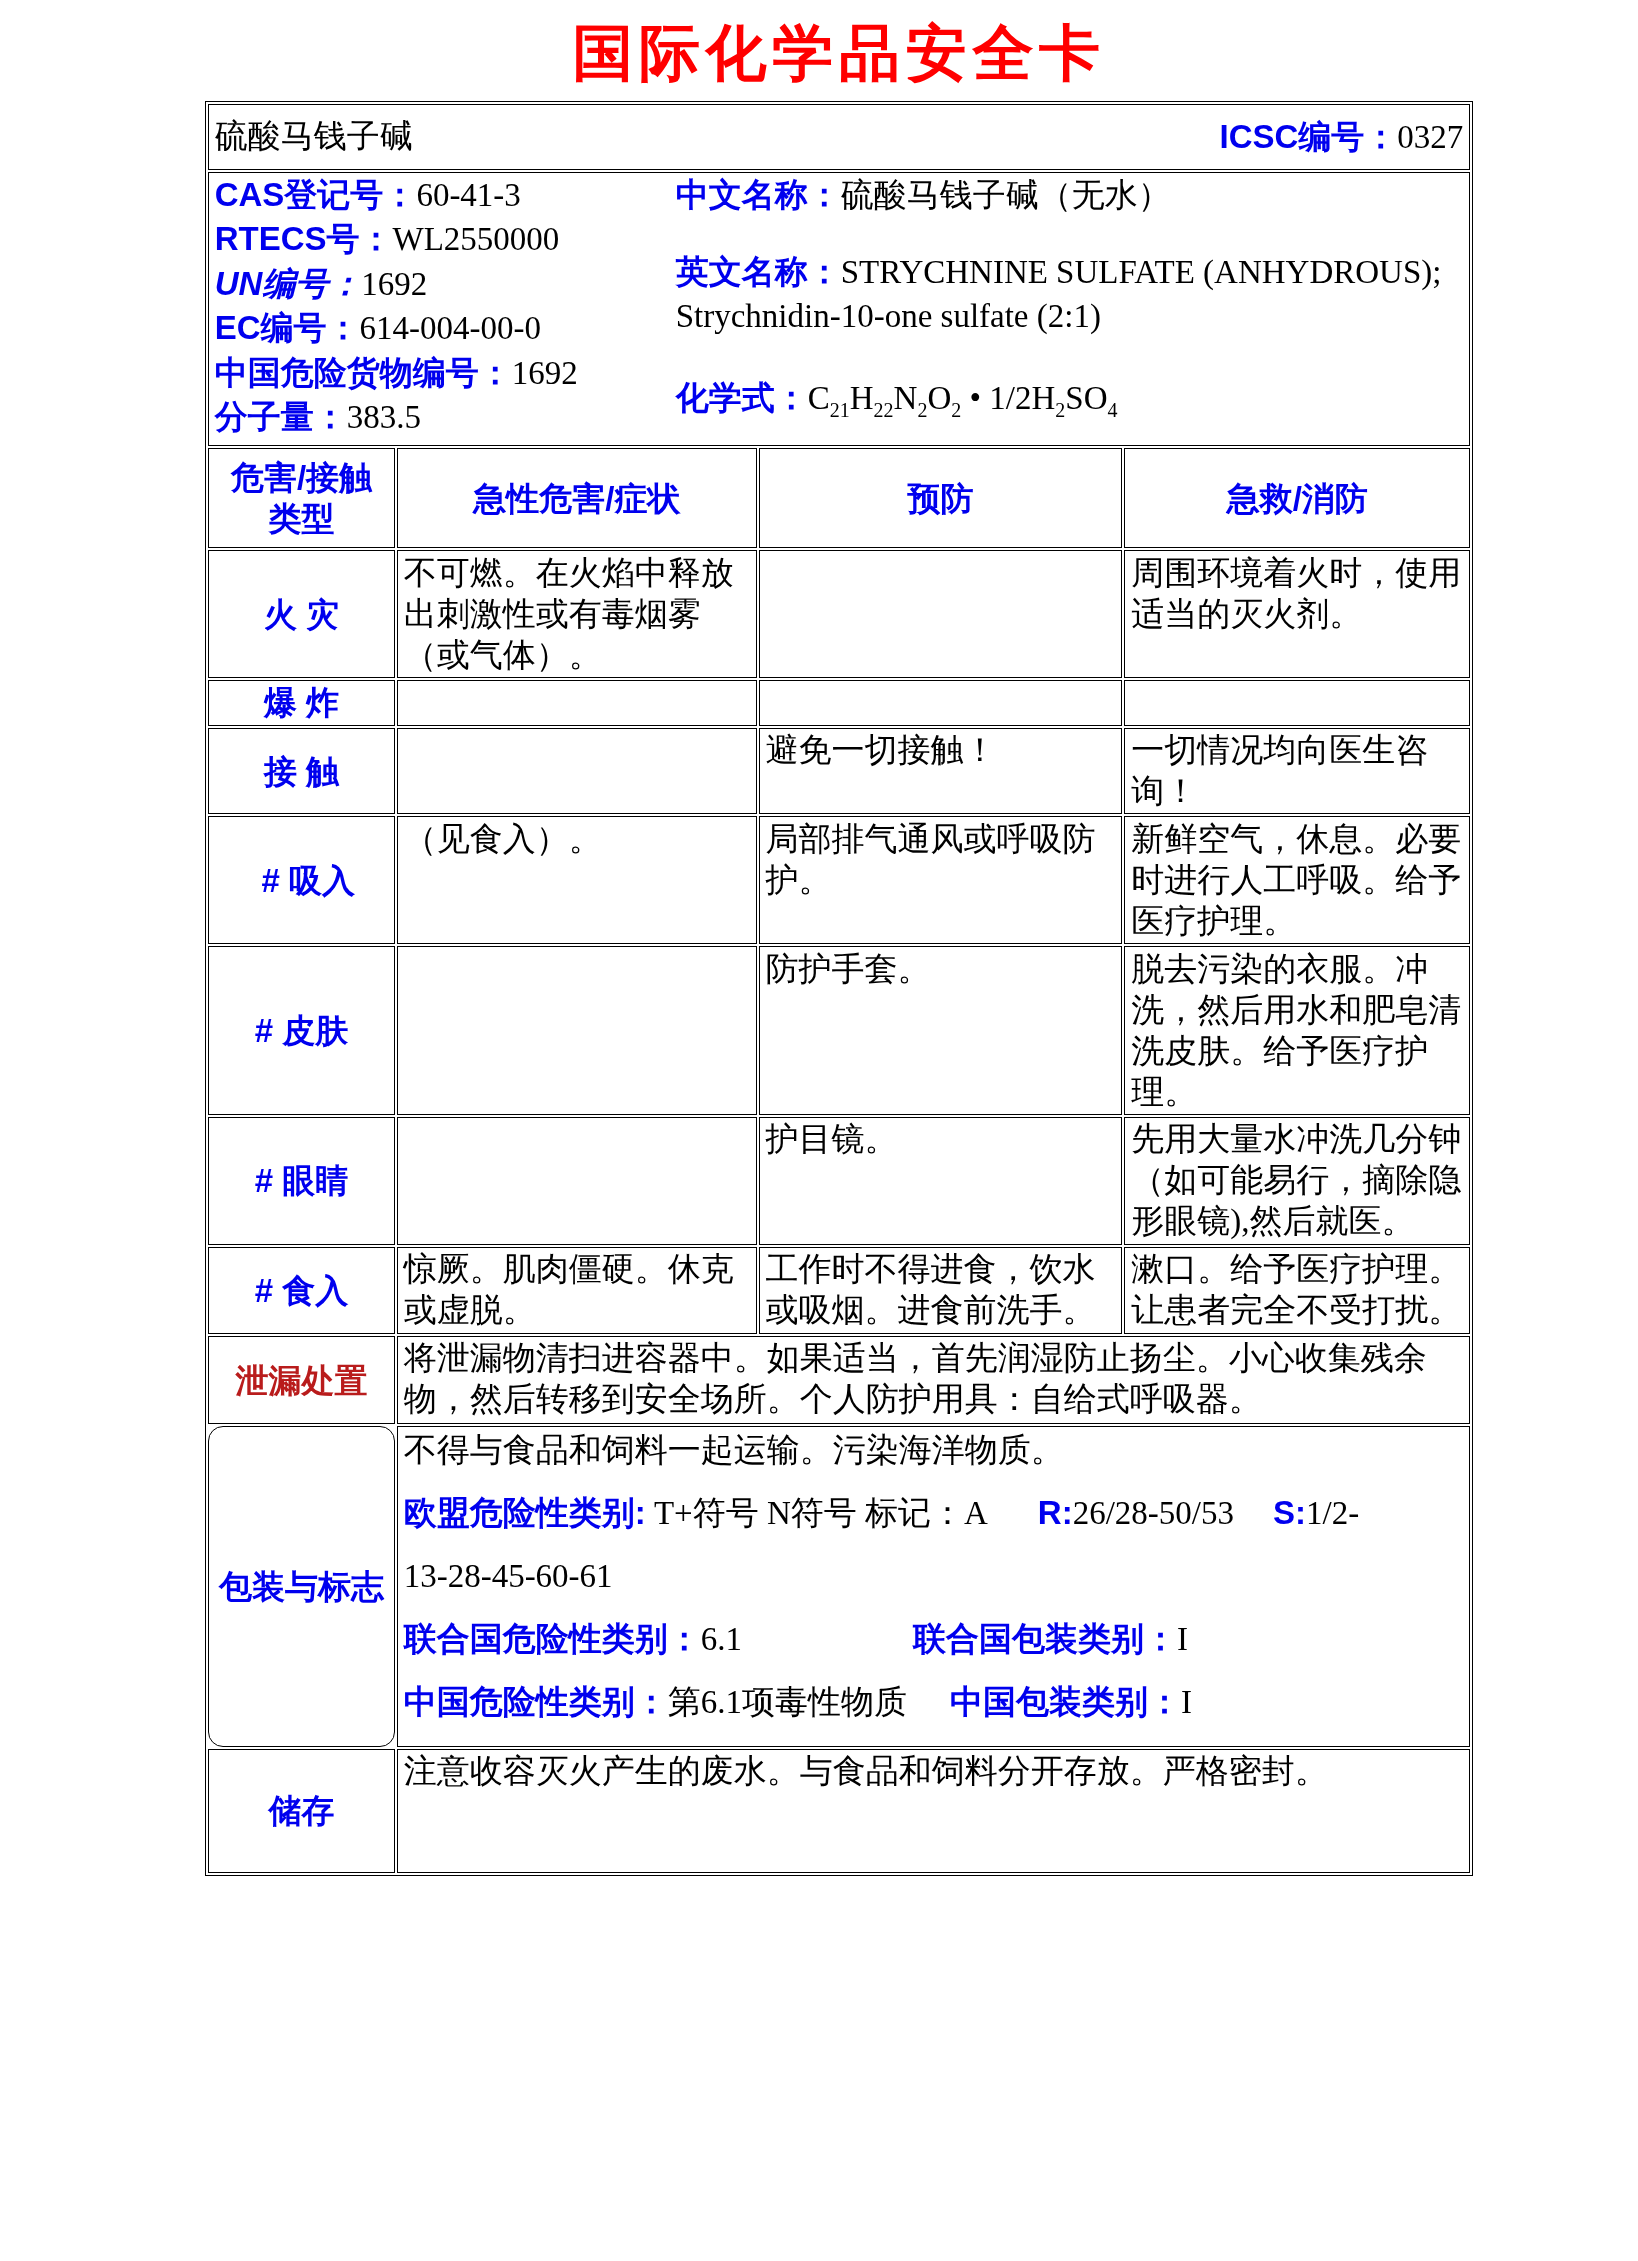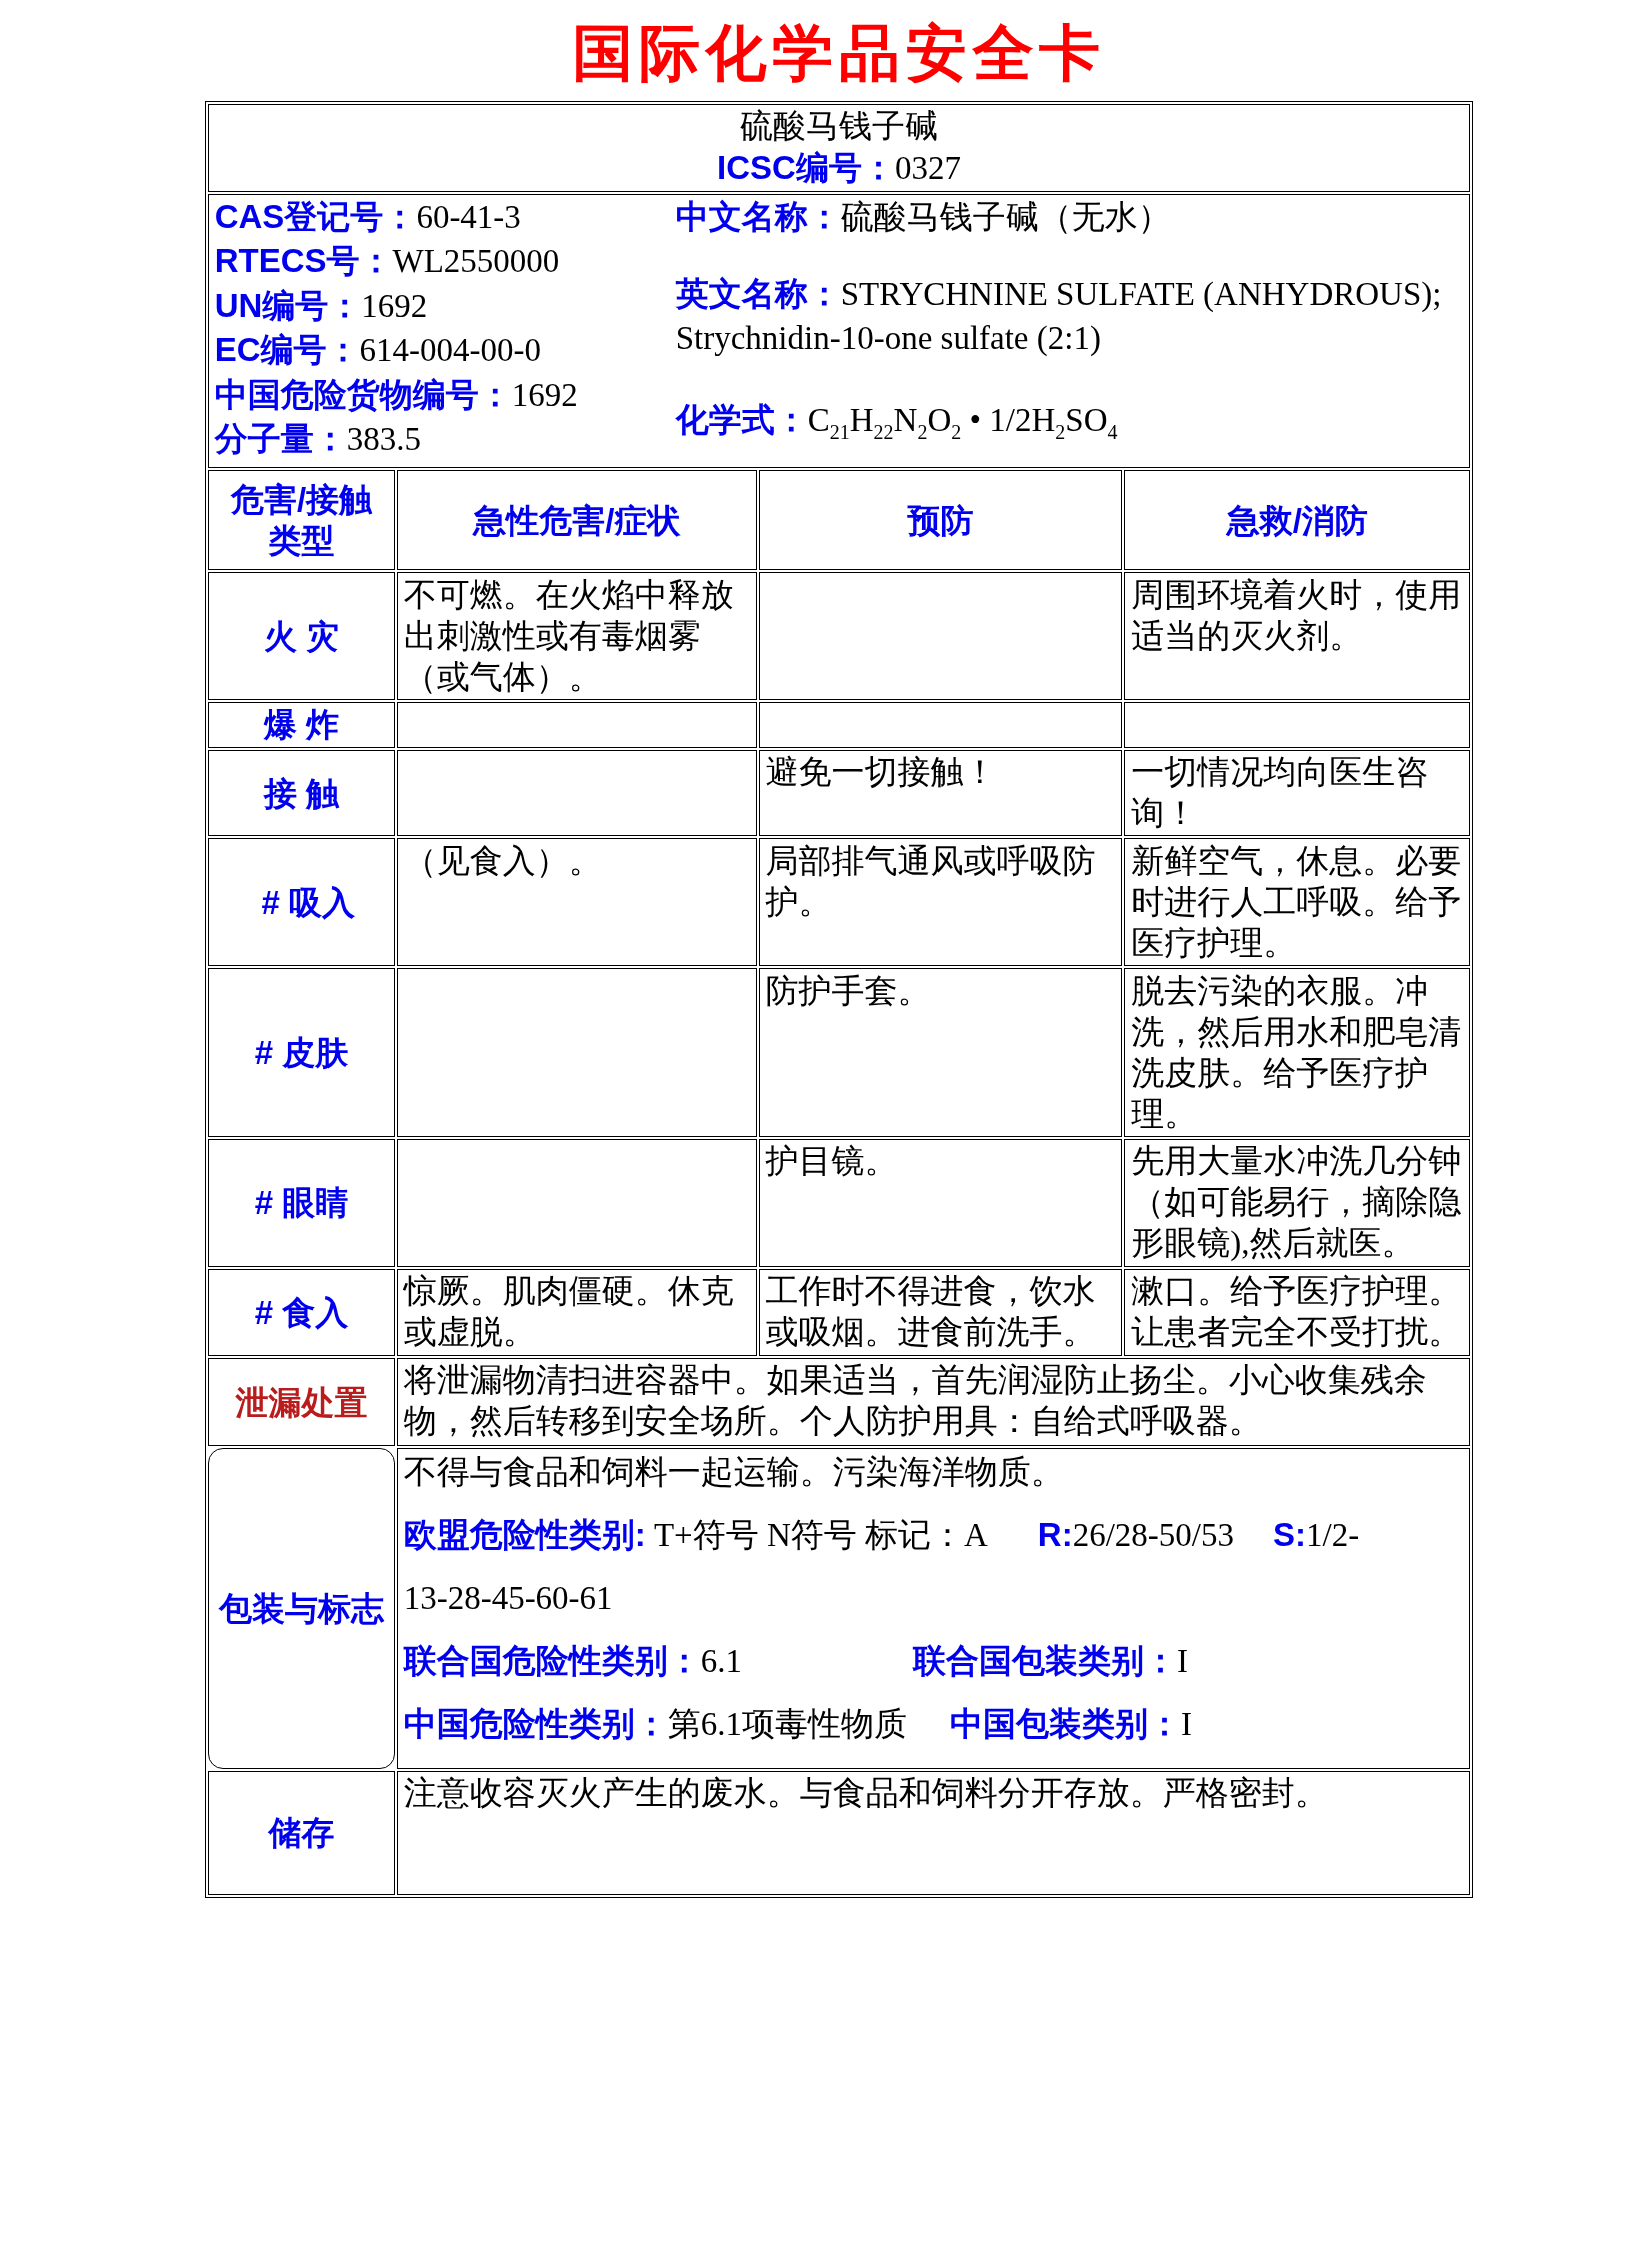--- a/index.html
+++ b/index.html
@@ -36,21 +36,21 @@
     text-align:center;vertical-align:middle;
     font-weight:bold;color:#0000EE;
     font-family:"Liberation Sans","DejaVu Sans",sans-serif;
   }
   td.headcell{
     text-align:center;vertical-align:middle;
     font-weight:bold;color:#0000EE;
     font-family:"Liberation Sans","DejaVu Sans",sans-serif;
     white-space:pre-line;
   }
-  .namerow-inner{display:flex;justify-content:space-between;align-items:center;height:100%;flex-direction:column;}
+  .namerow-inner{display:flex;justify-content:space-between;align-items:center;height:100%;}
   .infowrap{display:flex;}
   .info-left{width:461px;flex:0 0 461px;}
   .info-right{flex:1 1 auto;}
   .info-line{margin:2.8px 0 8.5px 0;line-height:36px;}
   .en-line2{margin-top:2.8px;}
   .mt-en{margin-top:41px;}
   .mt-formula{margin-top:46px;}
   sub{font-size:20px;}
   .pk-line{margin:1.4px 0 21.3px 0;}
   .gap70{display:inline-block;width:50px;}
@@ -80,21 +80,21 @@
       </div>
     </td>
   </tr>
 
   <tr>
     <td colspan="4" style="height:265px;">
       <div class="infowrap">
         <div class="info-left">
           <div class="info-line"><span class="lbl" style="color: rgb(0, 0, 238);">CAS登记号：</span><span>60-41-3</span></div>
           <div class="info-line"><span class="lbl" style="color: rgb(0, 0, 238);">RTECS号：</span><span>WL2550000</span></div>
-          <div class="info-line"><span class="lbl" style="color: rgb(0, 0, 238);">UN编号：</span><span>1692</span></div>
+          <div class="info-line"><span class="lbl" style="color: rgb(0, 0, 238); font-style: italic;">UN编号：</span><span>1692</span></div>
           <div class="info-line"><span class="lbl" style="color: rgb(0, 0, 238);">EC编号：</span><span>614-004-00-0</span></div>
           <div class="info-line"><span class="lbl" style="color: rgb(0, 0, 238);">中国危险货物编号：</span><span>1692</span></div>
           <div class="info-line"><span class="lbl" style="color: rgb(0, 0, 238); margin-top: 12px;">分子量：</span><span>383.5</span></div>
         </div>
         <div class="info-right">
           <div class="info-line"><span class="lbl" style="color: rgb(0, 0, 238);">中文名称：</span><span>硫酸马钱子碱（无水）</span></div>
           <div class="info-line mt-en"><span class="lbl" style="color: rgb(0, 0, 238);">英文名称：</span><span>STRYCHNINE SULFATE (ANHYDROUS);</span></div>
           <div class="info-line en-line2">Strychnidin-10-one sulfate (2:1)</div>
           <div class="info-line mt-formula"><span class="lbl" style="color: rgb(0, 0, 238);">化学式：</span><span id="formula-parts"><span>C</span><sub>21</sub><span>H</span><sub>22</sub><span>N</span><sub>2</sub><span>O</span><sub>2</sub><span> • 1/2H</span><sub>2</sub><span>SO</span><sub>4</sub></span></div>
         </div>

